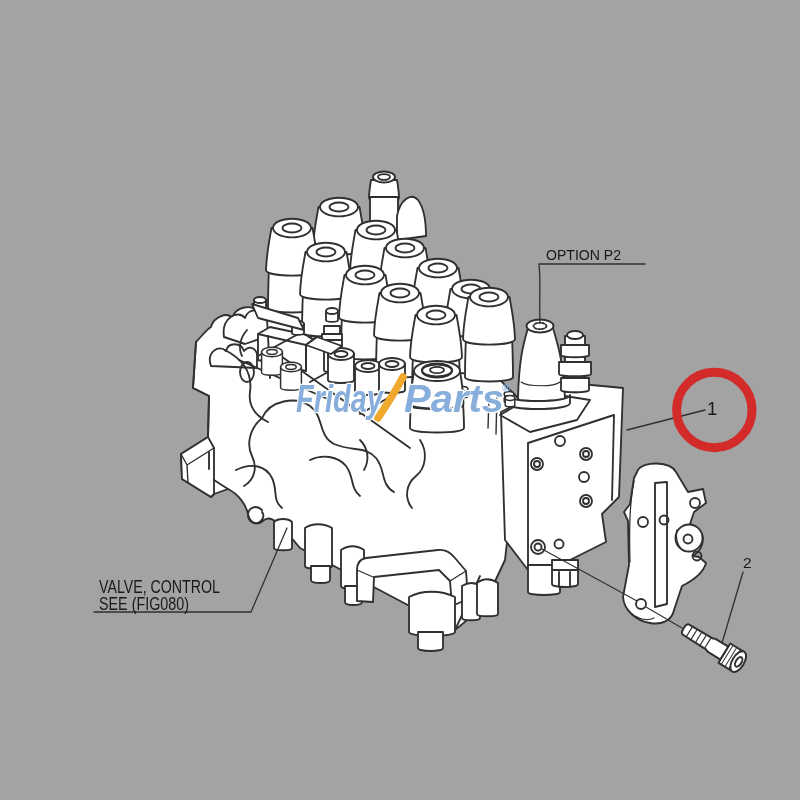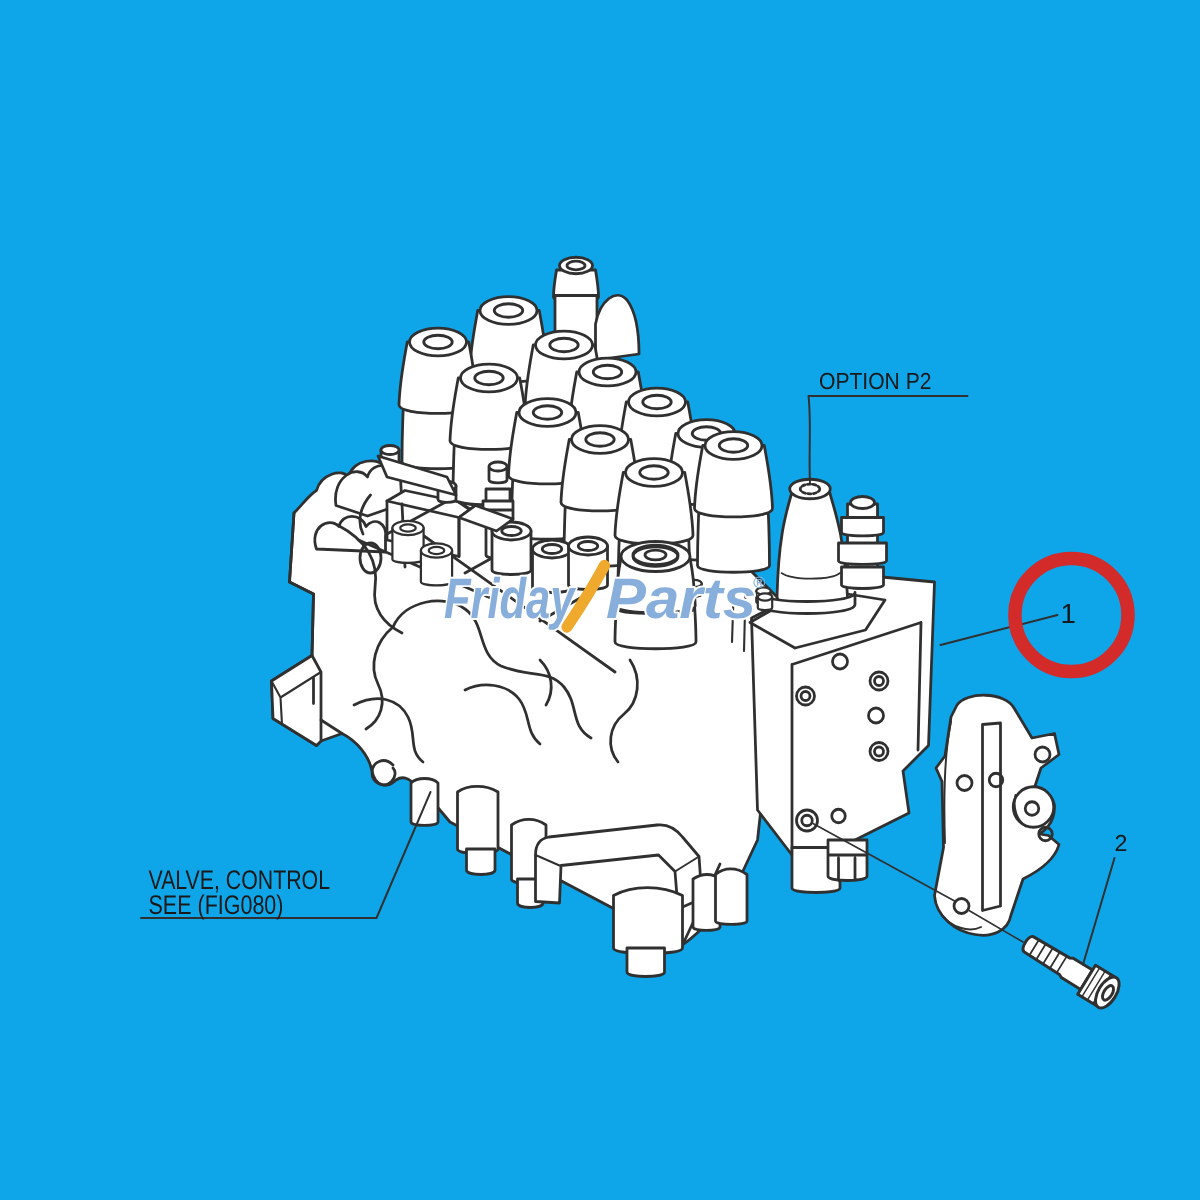--- a/index.html
+++ b/index.html
@@ -1,16 +1,16 @@
 <!DOCTYPE html>
 <html><head>
 <meta charset="utf-8">
 <style>
   html,body{margin:0;padding:0;background:#fff;}
-  #page{position:relative;width:800px;height:800px;background:#0ea5e9;overflow:hidden;
+  #page{position:relative;width:800px;height:800px;background:#a3a3a3;overflow:hidden;
         font-family:"Liberation Sans",sans-serif;}
   svg{position:absolute;left:0;top:0;filter:blur(0.45px);}
 </style>
 </head>
 <body>
 <div id="page">
 <svg width="800" height="800" viewBox="0 0 800 800" fill="none" stroke="#303030" stroke-width="1.85" stroke-linecap="round" stroke-linejoin="round">
 <defs>
 
   <g id="cap">

